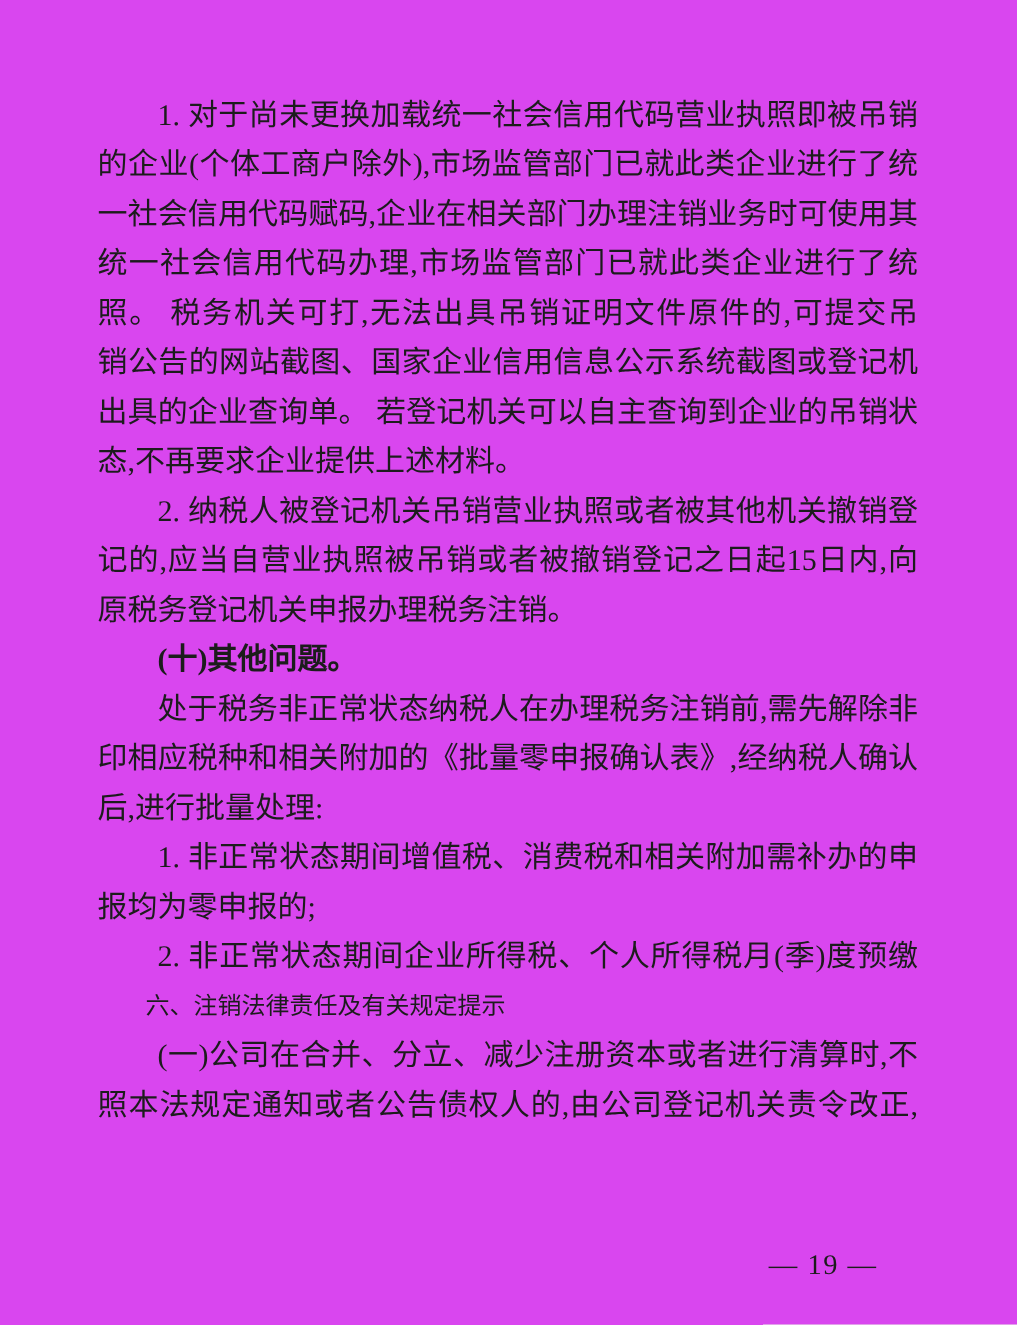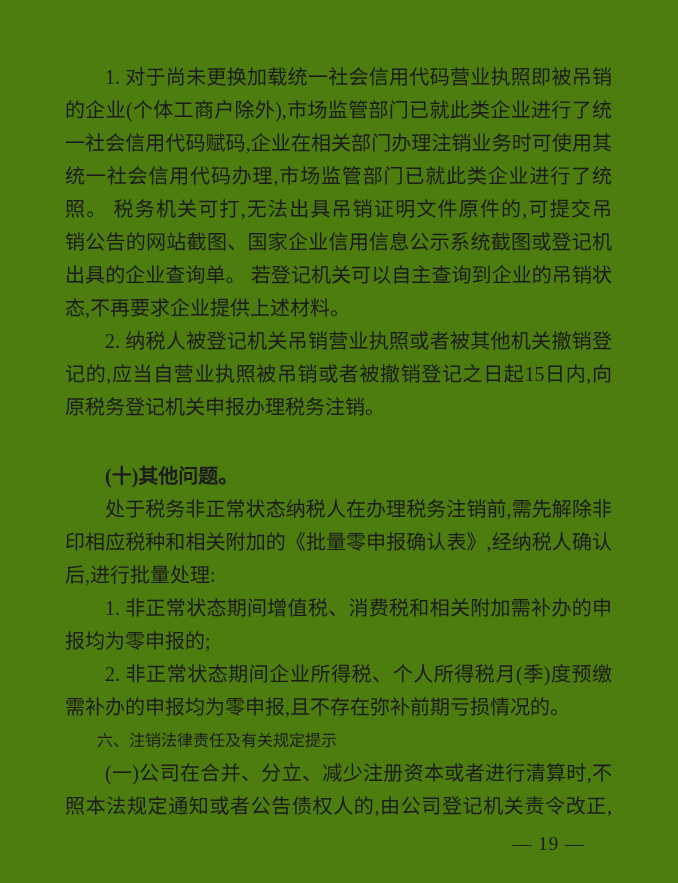--- a/index.html
+++ b/index.html
@@ -2,21 +2,21 @@
 <html lang="zh-CN"><head>
 <meta charset="utf-8">
 <style>
   * { margin: 0; padding: 0; box-sizing: border-box; }
   html, body { background: #e8e8e8; }
   .page {
     position: relative;
     width: 678px;
     height: 883px;
     margin: 0 auto;
-    background: #4d7c0f;
+    background: #d946ef;
     color: #1c1c1c;
     overflow: hidden;
     font-family: "Liberation Serif", "DejaVu Serif", serif;
   }
   .text-block {
     position: absolute;
     left: 65px;
     top: 61px;
     width: 547px;
   }
@@ -27,21 +27,20 @@
     text-align: left;
     overflow: hidden;
   }
   .line.indent { text-indent: 2em; }
   .line.justify {
     text-align: justify;
     text-align-last: justify;
   }
   .line.kai {
     font-weight: bold;
-    margin-top: 36px;
   }
   .line.hei {
     font-family: "Liberation Sans", "DejaVu Sans", sans-serif;
     font-weight: normal;
     font-size: 16px;
   }
   .footer {
     position: absolute;
     top: 831px;
     right: 93px;
@@ -67,21 +66,20 @@
       <div class="line indent justify">2. 纳税人被登记机关吊销营业执照或者被其他机关撤销登</div>
       <div class="line justify">记的,应当自营业执照被吊销或者被撤销登记之日起15日内,向</div>
       <div class="line">原税务登记机关申报办理税务注销。</div>
       <div class="line indent kai">(十)其他问题。</div>
       <div class="line indent justify">处于税务非正常状态纳税人在办理税务注销前,需先解除非</div>
       <div class="line justify">印相应税种和相关附加的《批量零申报确认表》,经纳税人确认</div>
       <div class="line">后,进行批量处理:</div>
       <div class="line indent justify">1. 非正常状态期间增值税、消费税和相关附加需补办的申</div>
       <div class="line">报均为零申报的;</div>
       <div class="line indent justify">2. 非正常状态期间企业所得税、个人所得税月(季)度预缴</div>
-      <div class="line">需补办的申报均为零申报,且不存在弥补前期亏损情况的。</div>
       <div class="line indent hei">六、注销法律责任及有关规定提示</div>
       <div class="line indent justify">(一)公司在合并、分立、减少注册资本或者进行清算时,不依</div>
       <div class="line justify">照本法规定通知或者公告债权人的,由公司登记机关责令改正,</div>
     </div>
   <div class="footer">
     <span>— 19 —</span>
   </div>
 </div>
 
 </body></html>

